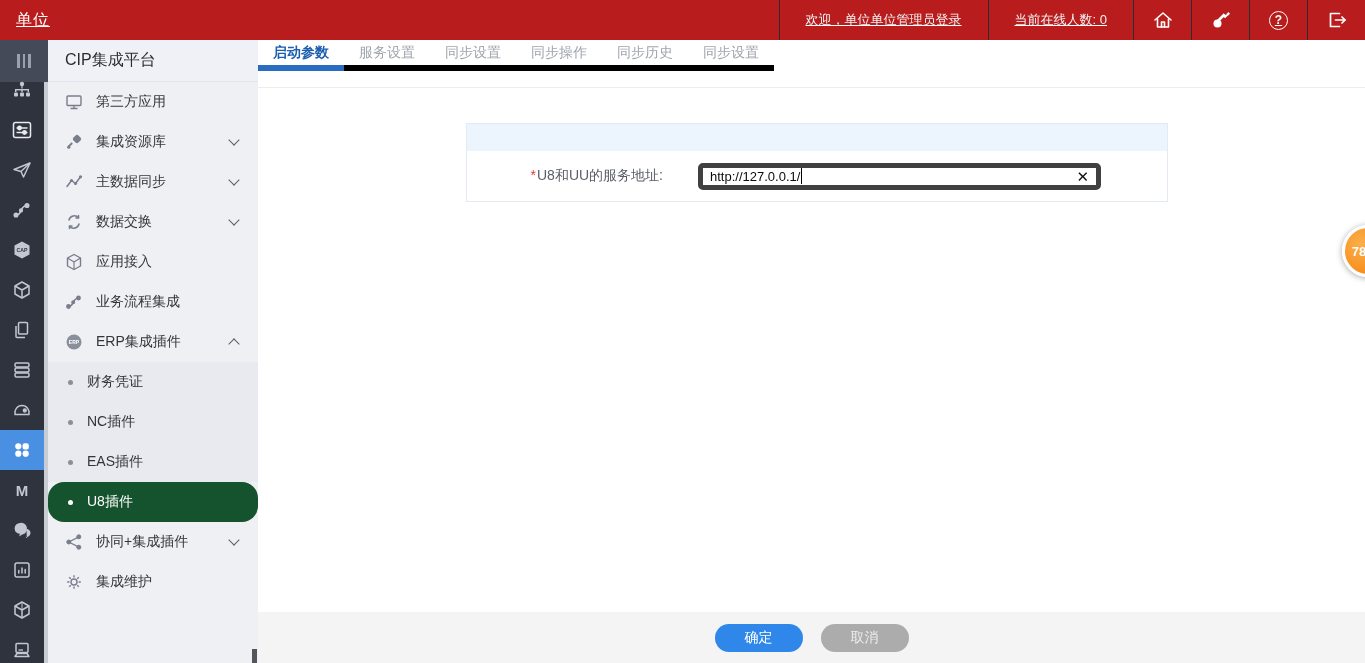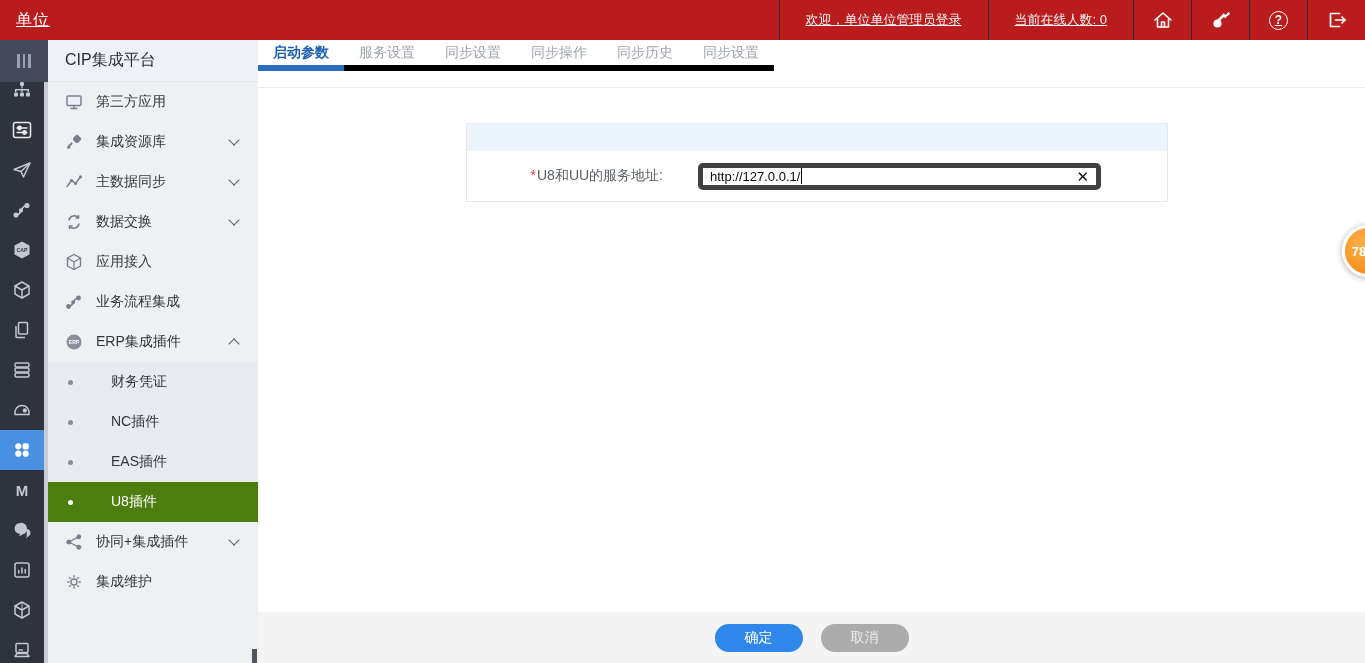--- a/index.html
+++ b/index.html
@@ -23,23 +23,23 @@
   .rail-track { position:absolute; right:0; top:42px; width:4px; height:581px; background:#c9ccd2; }
   .ri { position:absolute; left:0; width:44px; height:40px; display:flex; align-items:center; justify-content:center; cursor:pointer; }
   .ri.selected { background:#4a90e2; }
   .ri svg { display:block; }
 
   
   .sidebar { position:absolute; left:48px; top:40px; width:210px; height:623px; background:#eef0f4; }
   .sb-header { height:42px; display:flex; align-items:center; padding-left:17px; font-size:16px; color:#2a2c33; background:#eff1f6; border-bottom:1px solid #e2e5eb; }
   .sb-item { height:40px; display:flex; align-items:center; padding-left:17px; font-size:14px; color:#33353b; cursor:pointer; position:relative; }
   .sb-item .sb-ico { margin-right:13px; flex:0 0 auto; }
-  .sb-item.sub { background:#e8eaef; padding-left:20px;gap:24px; }
+  .sb-item.sub { background:#e8eaef; padding-left:20px; }
   .sb-item.sub .bullet { width:5px; height:5px; border-radius:50%; background:#8a8f99; margin-right:14px; }
-  .sb-item.selected { background:#4d7c0f; color:#fff; }
+  .sb-item.selected { background:#14532d; color:#fff;border-radius:16px; }
   .sb-item.selected .bullet { background:#fff; }
   .chev { position:absolute; right:20px; width:8px; height:8px; border-right:1.6px solid #5a5e66; border-bottom:1.6px solid #5a5e66; }
   .chev.down { transform:rotate(45deg); top:14px; }
   .chev.up { transform:rotate(-135deg); top:18px; }
   .sb-thumb { position:absolute; right:1px; bottom:0; width:5px; height:14px; background:#53555c; }
 
   
   .tabbar { position:absolute; left:258px; top:40px; width:1107px; height:48px; background:#fff; border-bottom:1px solid #ededee; display:flex; }
   .tab { width:86px; height:31px; display:flex; align-items:center; justify-content:center; font-size:14px; color:#a0a4ac; border-bottom:6px solid #000000; cursor:pointer; }
   .tab.active { color:#1b5fae; font-weight:bold; border-bottom-color:#2b6cc3; }

